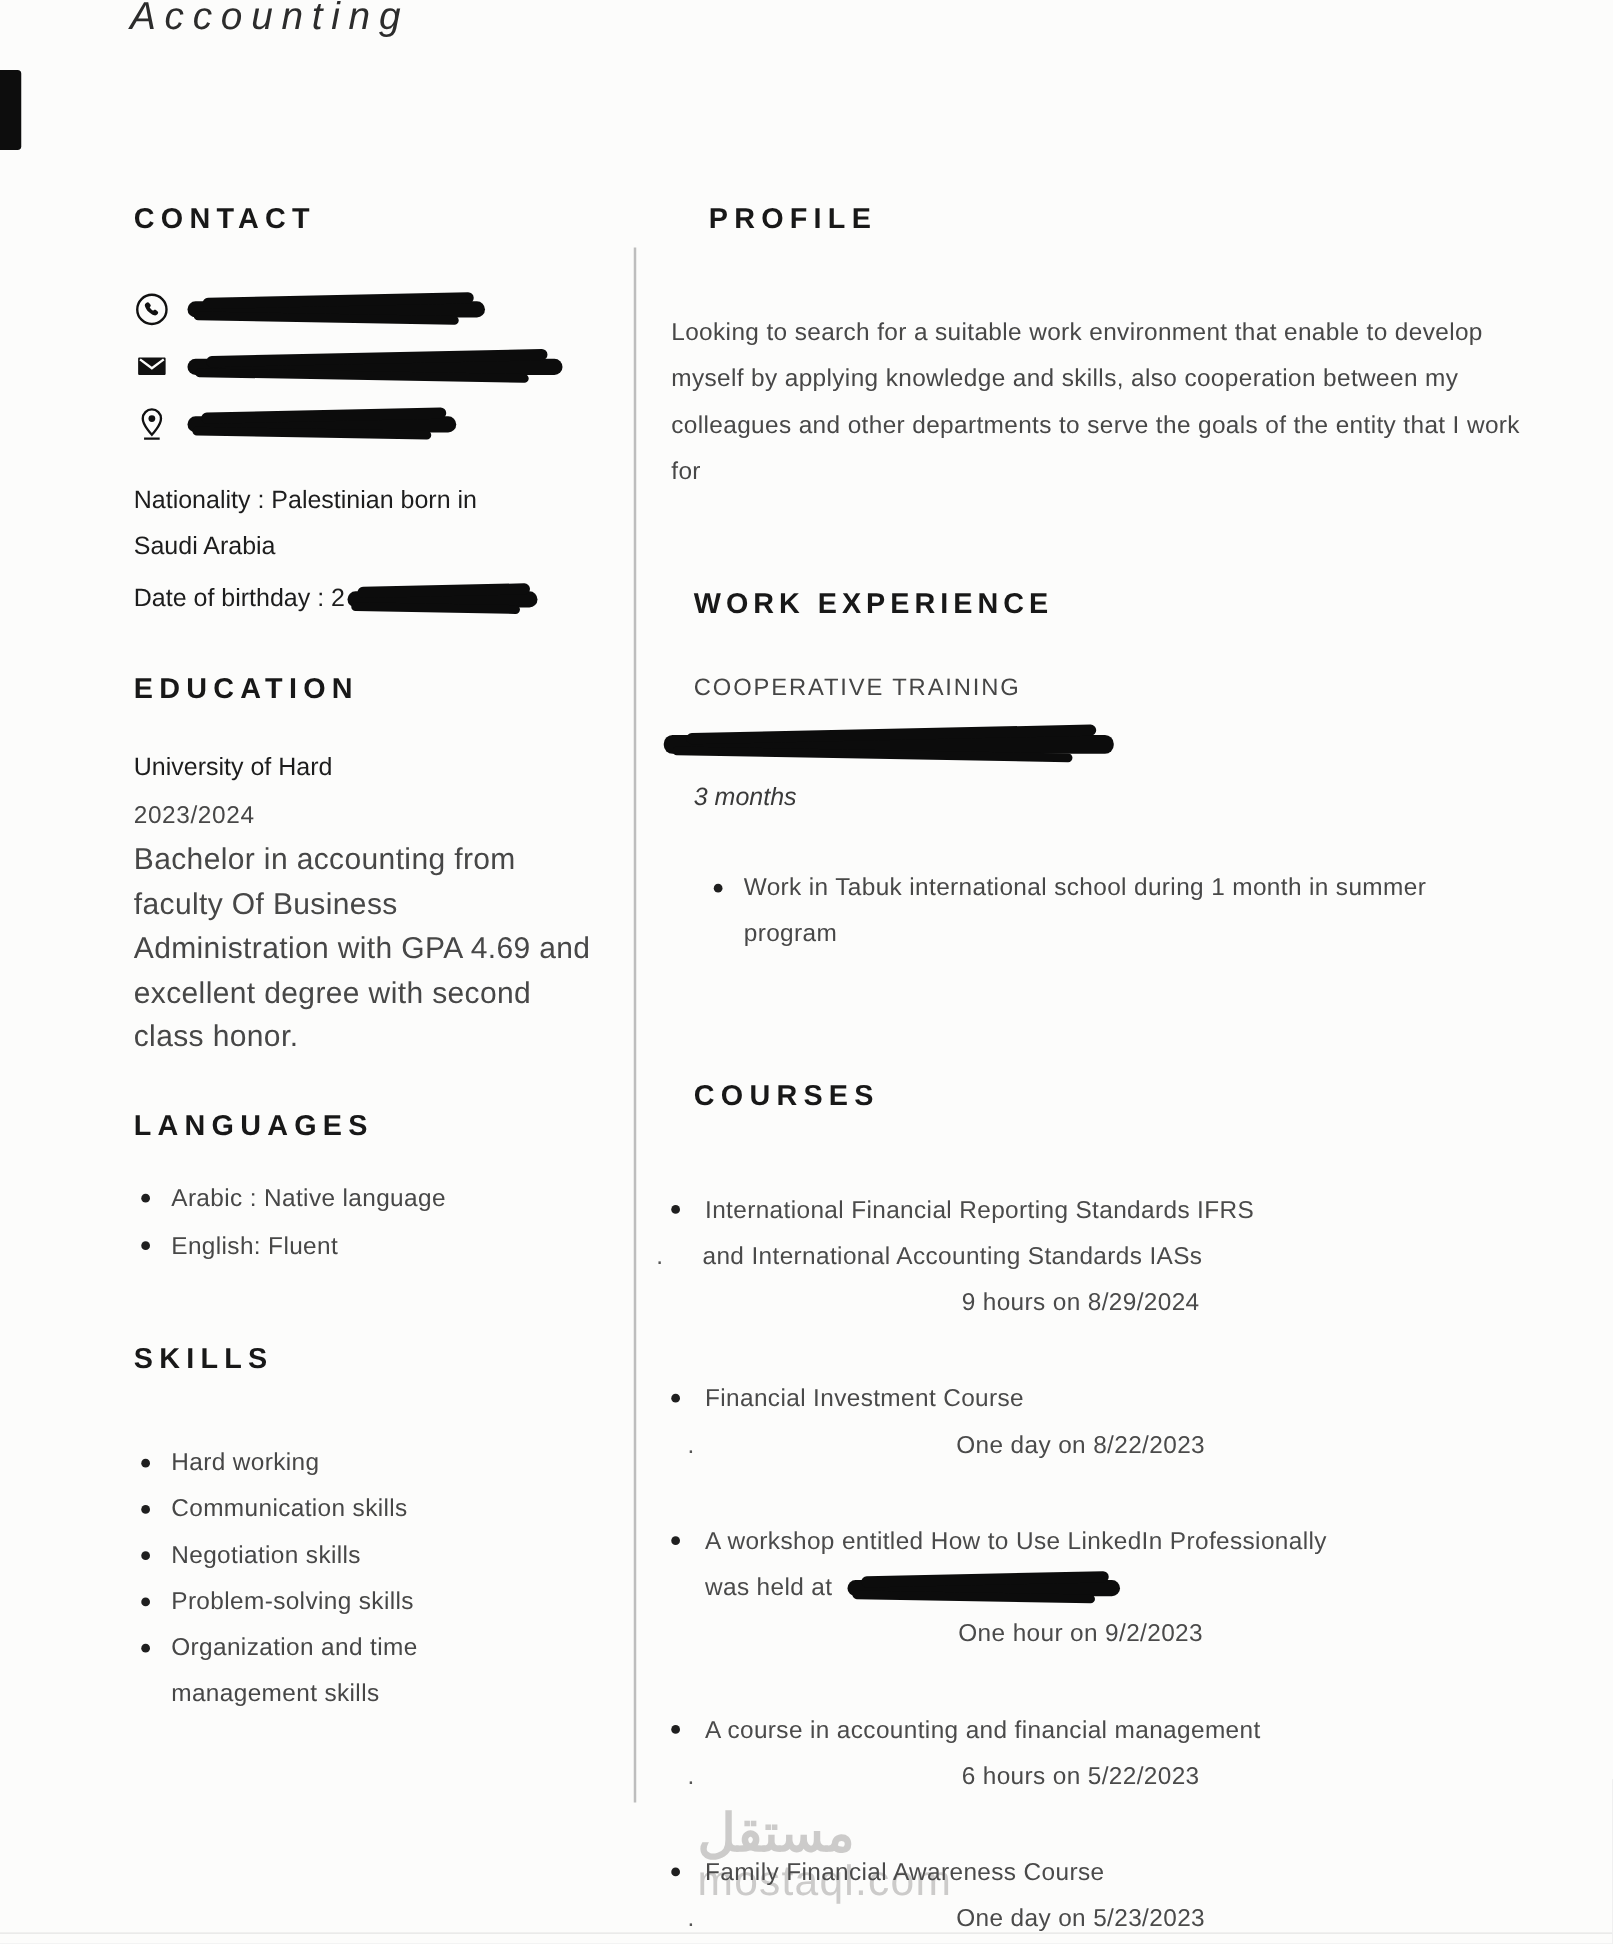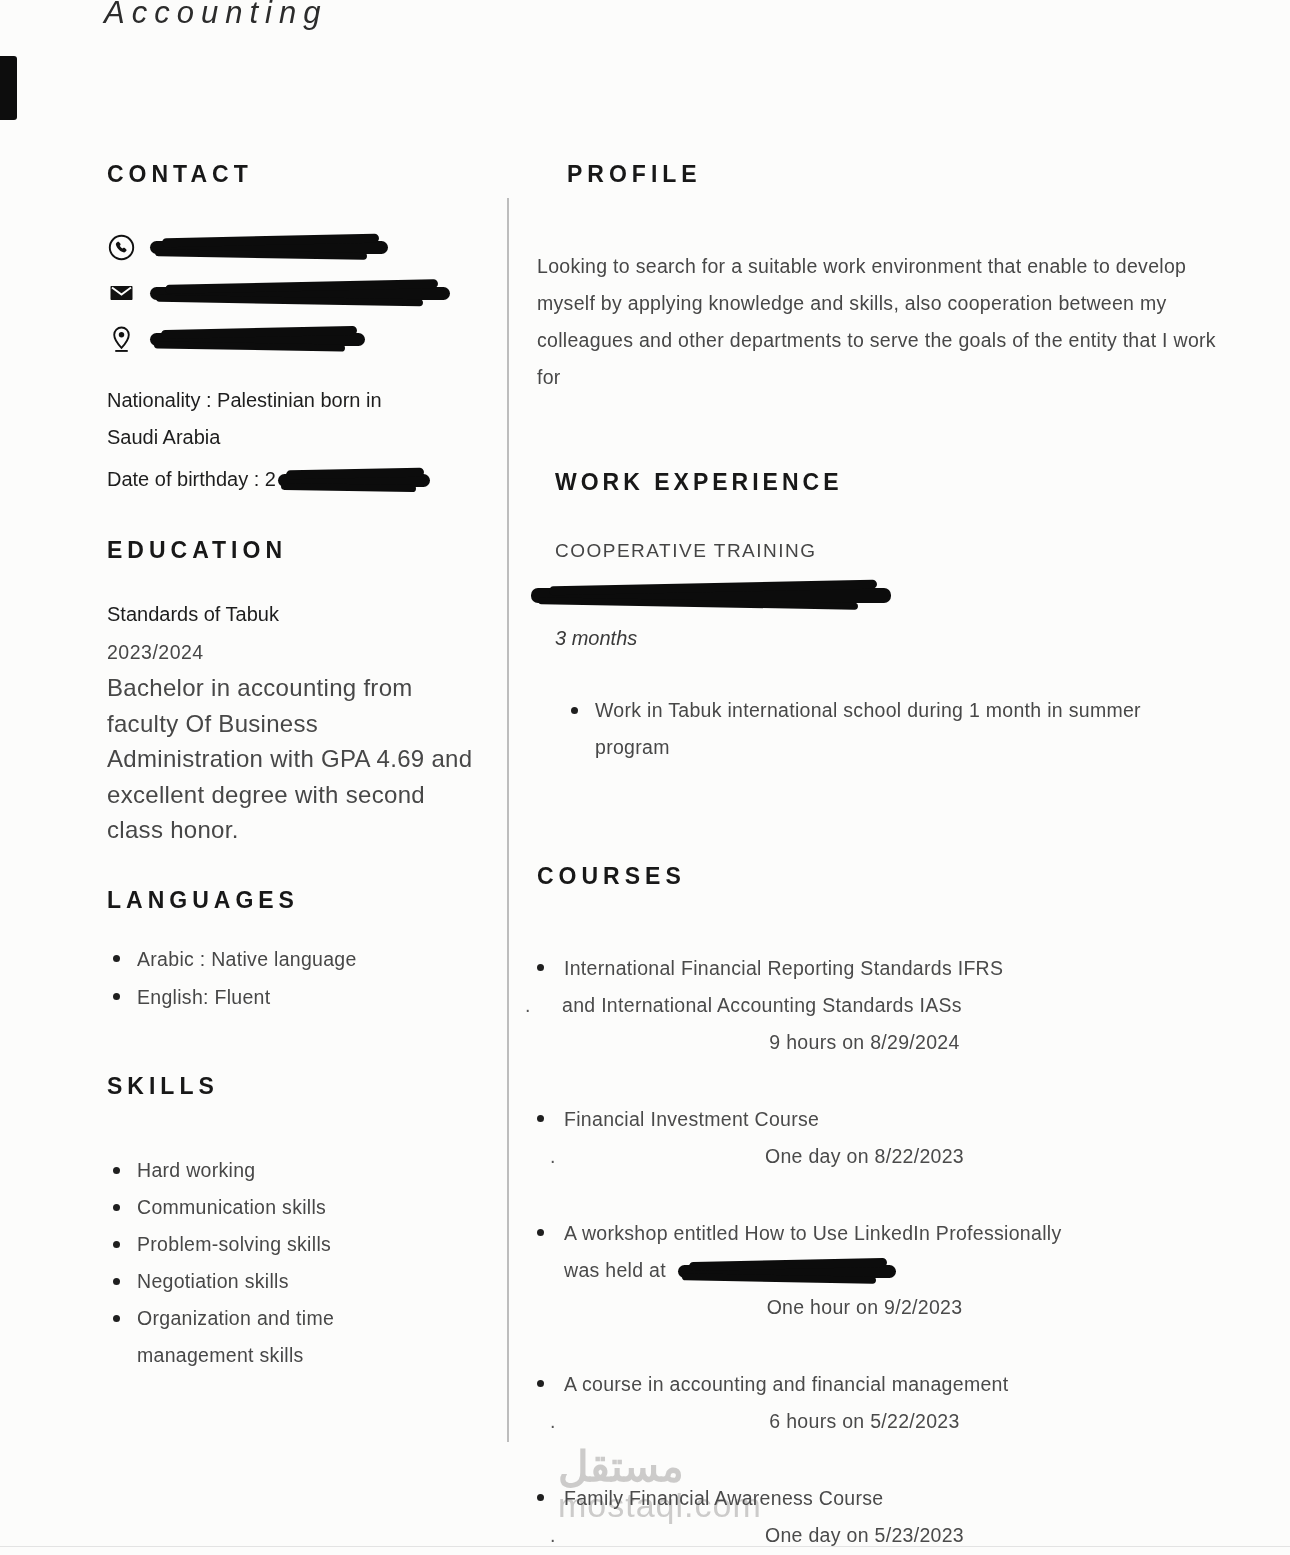--- a/index.html
+++ b/index.html
@@ -71,21 +71,21 @@
 
   
   .profile-h { margin-left:30px; }
   .profile-text { margin:60px 0 0 0; font-size:19.5px; line-height:37px; letter-spacing:0.3px; width:692px; }
   .work-h { margin-top:72px; margin-left:18px; letter-spacing:4px; }
   .coop { margin:44px 0 0 18px; font-size:19px; letter-spacing:1.5px; color:#454545; }
   .employer-redact { margin:26px 0 0 -6px; width:360px; height:15px; }
   .months { margin:24px 0 0 18px; font-size:20px; font-style:italic; color:#3a3a3a; }
   .work-list { margin-top:42px; margin-left:28px; }
   .work-list li { width:575px; line-height:37px; }
-  .courses-h { margin-top:96px; }
+  .courses-h { margin-top:96px; margin-left:18px; }
   .course-list { margin-top:60px; }
 
   .course { position:relative; margin-bottom:40px; font-size:19.5px; letter-spacing:0.3px; color:#4a4a4a; }
   .cline1 { position:relative; padding-left:27px; line-height:37px; }
   .cdot {
     position:absolute; left:0; top:14px; width:7px; height:7px;
     border-radius:50%; background:#1f1f1f;
   }
   .cline2 { position:relative; padding-left:25px; line-height:37px; }
   .course-detail { position:relative; width:655px; text-align:center; line-height:37px; }
@@ -144,36 +144,36 @@
         </span>
         <span class="redact" style="width:215px"></span>
       </div>
     </div>
 
     <p class="b nationality">Nationality : Palestinian born in Saudi Arabia</p>
 
     <p class="b dob"><span>Date of birthday : 2</span><span class="redact" style="width:152px;margin-left:2px"></span></p>
 
     <h2 class="h sec">EDUCATION</h2>
-    <p class="b uni">Standards of Tabuk</p>
+    <p class="b uni">University of Hard</p>
     <p class="years">2023/2024</p>
     <p class="edu-desc">Bachelor in accounting from faculty Of Business Administration with GPA 4.69 and excellent degree with second class honor.</p>
 
     <h2 class="h sec">LANGUAGES</h2>
     <ul class="blist">
       <li>Arabic : Native language</li>
       <li>English: Fluent</li>
     </ul>
 
     <h2 class="h sec skills-h">SKILLS</h2>
     <ul class="blist skills">
       <li>Hard working</li>
       <li>Communication skills</li>
+      <li>Negotiation skills</li>
       <li>Problem-solving skills</li>
-      <li>Negotiation skills</li>
       <li>Organization and time management skills</li>
     </ul>
 
   </div>
 
   <div class="col-right">
 
     <h2 class="h profile-h">PROFILE</h2>
     <p class="profile-text">Looking to search for a suitable work environment that enable to develop myself by applying knowledge and skills, also cooperation between my colleagues and other departments to serve the goals of the entity that I work for</p>
 

